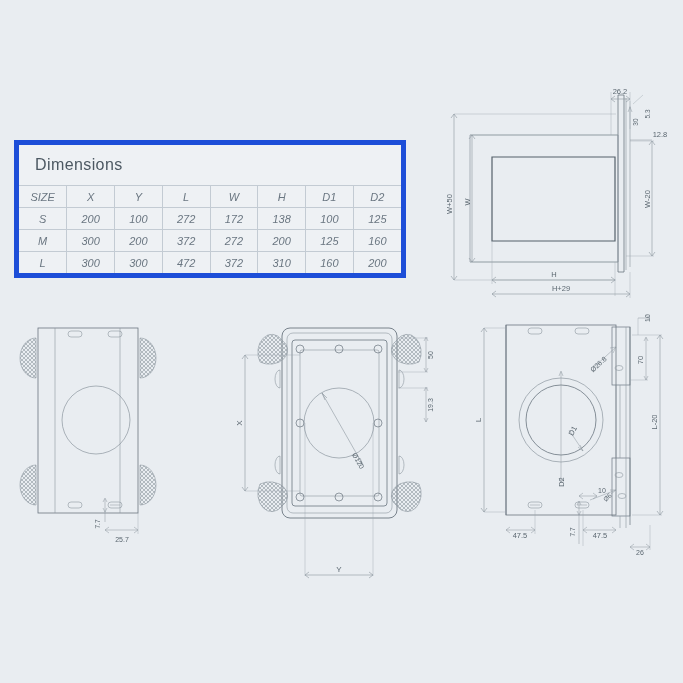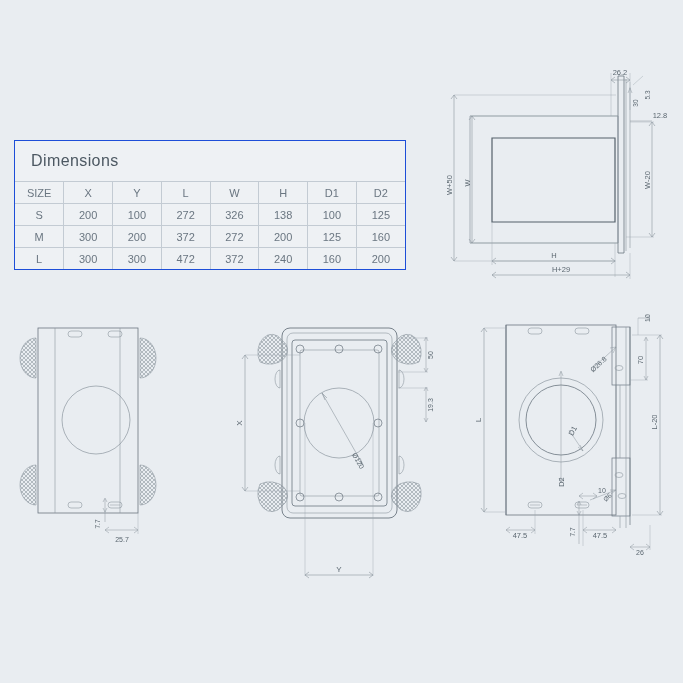--- a/index.html
+++ b/index.html
@@ -21,21 +21,21 @@
     height: 683px;
   }
 
   
   .dim-table-wrap {
     position: absolute;
     left: 14px;
     top: 140px;
     width: 392px;
     background: #eef1f4;
-    border: 1px solid #1d4ed8;
+    border: 5px solid #1d4ed8;
     box-sizing: border-box;
   }
   .dim-title {
     font-size: 16px;
     color: #4c5862;
     padding: 11px 0 11px 16px;
     letter-spacing: 0.4px;
     border-bottom: 1px solid #c3cbd3;
     background: #eef1f4;
   }
@@ -46,20 +46,21 @@
   }
   table.dim th, table.dim td {
     border-right: 1px solid #c3cbd3;
     border-bottom: 1px solid #c3cbd3;
     text-align: center;
     font-size: 11px;
     font-weight: normal;
     color: #6a7681;
     height: 21px;
     padding: 0;
+    font-style: italic;
   }
   table.dim tr td:last-child, table.dim tr th:last-child { border-right: none; }
   table.dim tr:last-child td { border-bottom: none; }
 
   
   .dwg {
     position: absolute;
   }
   svg text {
     font-family: "Liberation Sans", sans-serif;
@@ -85,50 +86,50 @@
           <th>D1</th>
           <th>D2</th>
         </tr>
       </thead>
       <tbody>
         <tr>
           <td>S</td>
           <td>200</td>
           <td>100</td>
           <td>272</td>
-          <td>326</td>
+          <td>172</td>
           <td>138</td>
           <td>100</td>
           <td>125</td>
         </tr>
         <tr>
           <td>M</td>
           <td>300</td>
           <td>200</td>
           <td>372</td>
           <td>272</td>
           <td>200</td>
           <td>125</td>
           <td>160</td>
         </tr>
         <tr>
           <td>L</td>
           <td>300</td>
           <td>300</td>
           <td>472</td>
           <td>372</td>
-          <td>240</td>
+          <td>310</td>
           <td>160</td>
           <td>200</td>
         </tr>
       </tbody>
     </table>
   </div>
 
-  <div class="dwg" style="left:440px; top:25px; width:243px; height:262px;">
+  <div class="dwg" style="left:440px; top:44px; width:243px; height:262px;">
     <svg width="243" height="262" viewBox="0 0 243 262">
       <g stroke="#6b7680" fill="none" stroke-width="0.7">
 
         <path d="M52,113 L52,197 L175,197 L175,113 Z" stroke="#55606a" stroke-width="1.2"></path>
 
         <path d="M30,91 L30,218 L178,218 L178,91 Z" stroke="#8d979f" stroke-width="0.7"></path>
 
         <path d="M178,51 L178,228" stroke="#6b7680" stroke-width="0.8"></path>
         <path d="M184,51 L184,228" stroke="#6b7680" stroke-width="0.8"></path>
         <path d="M178,51 L184,51" stroke="#6b7680" stroke-width="0.8"></path>

